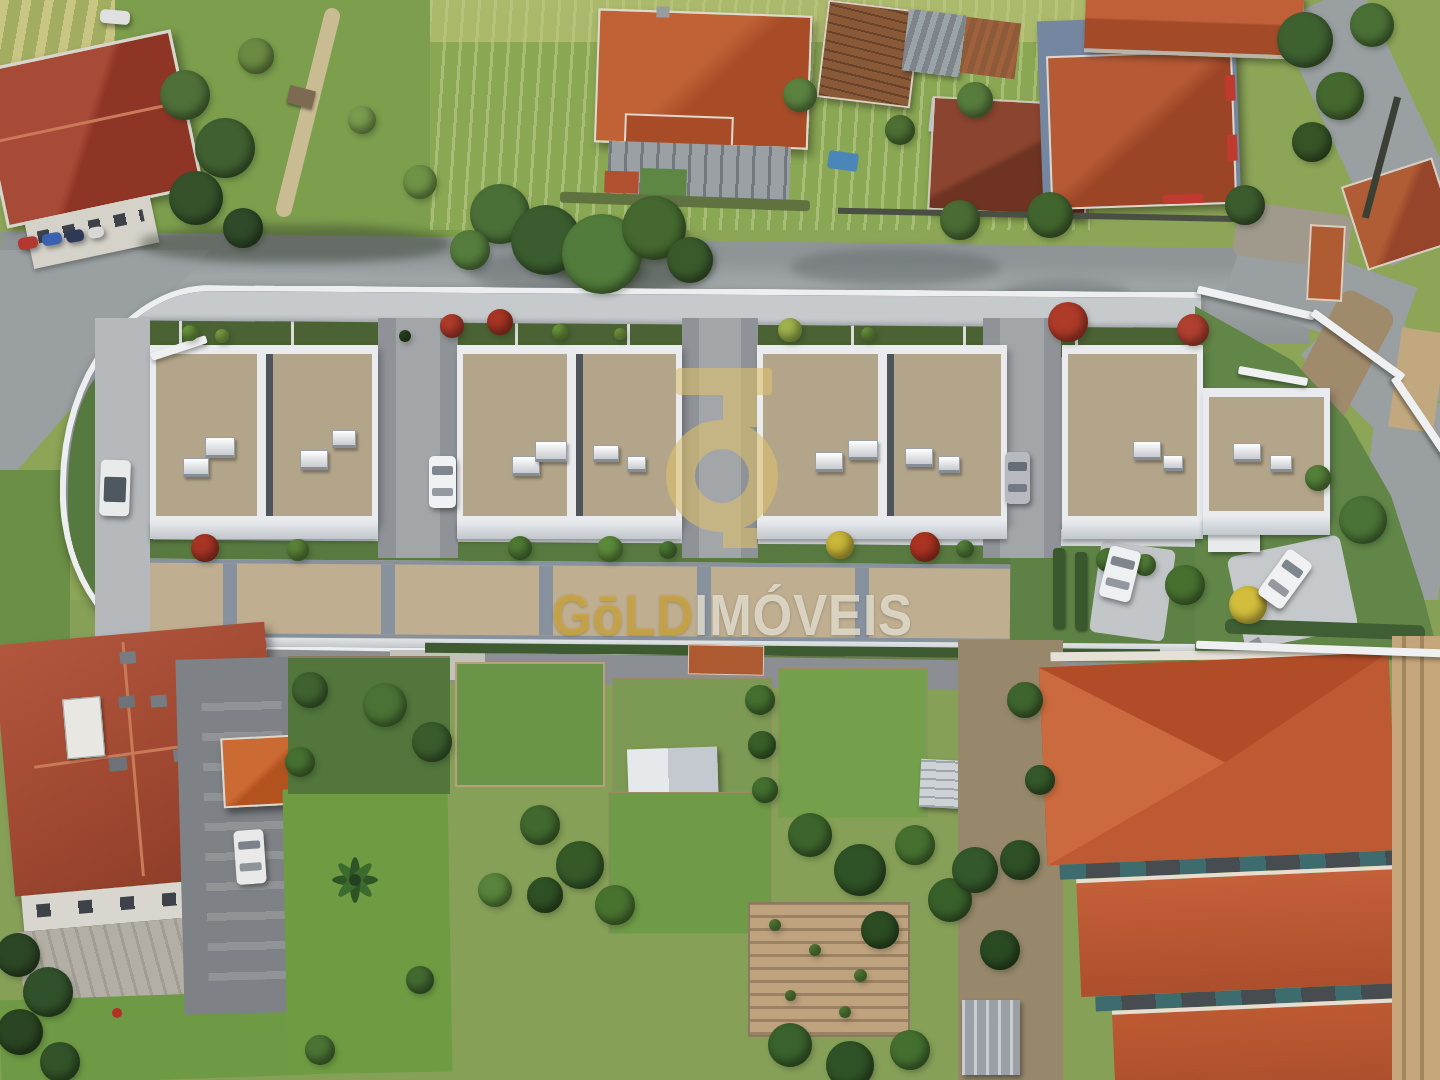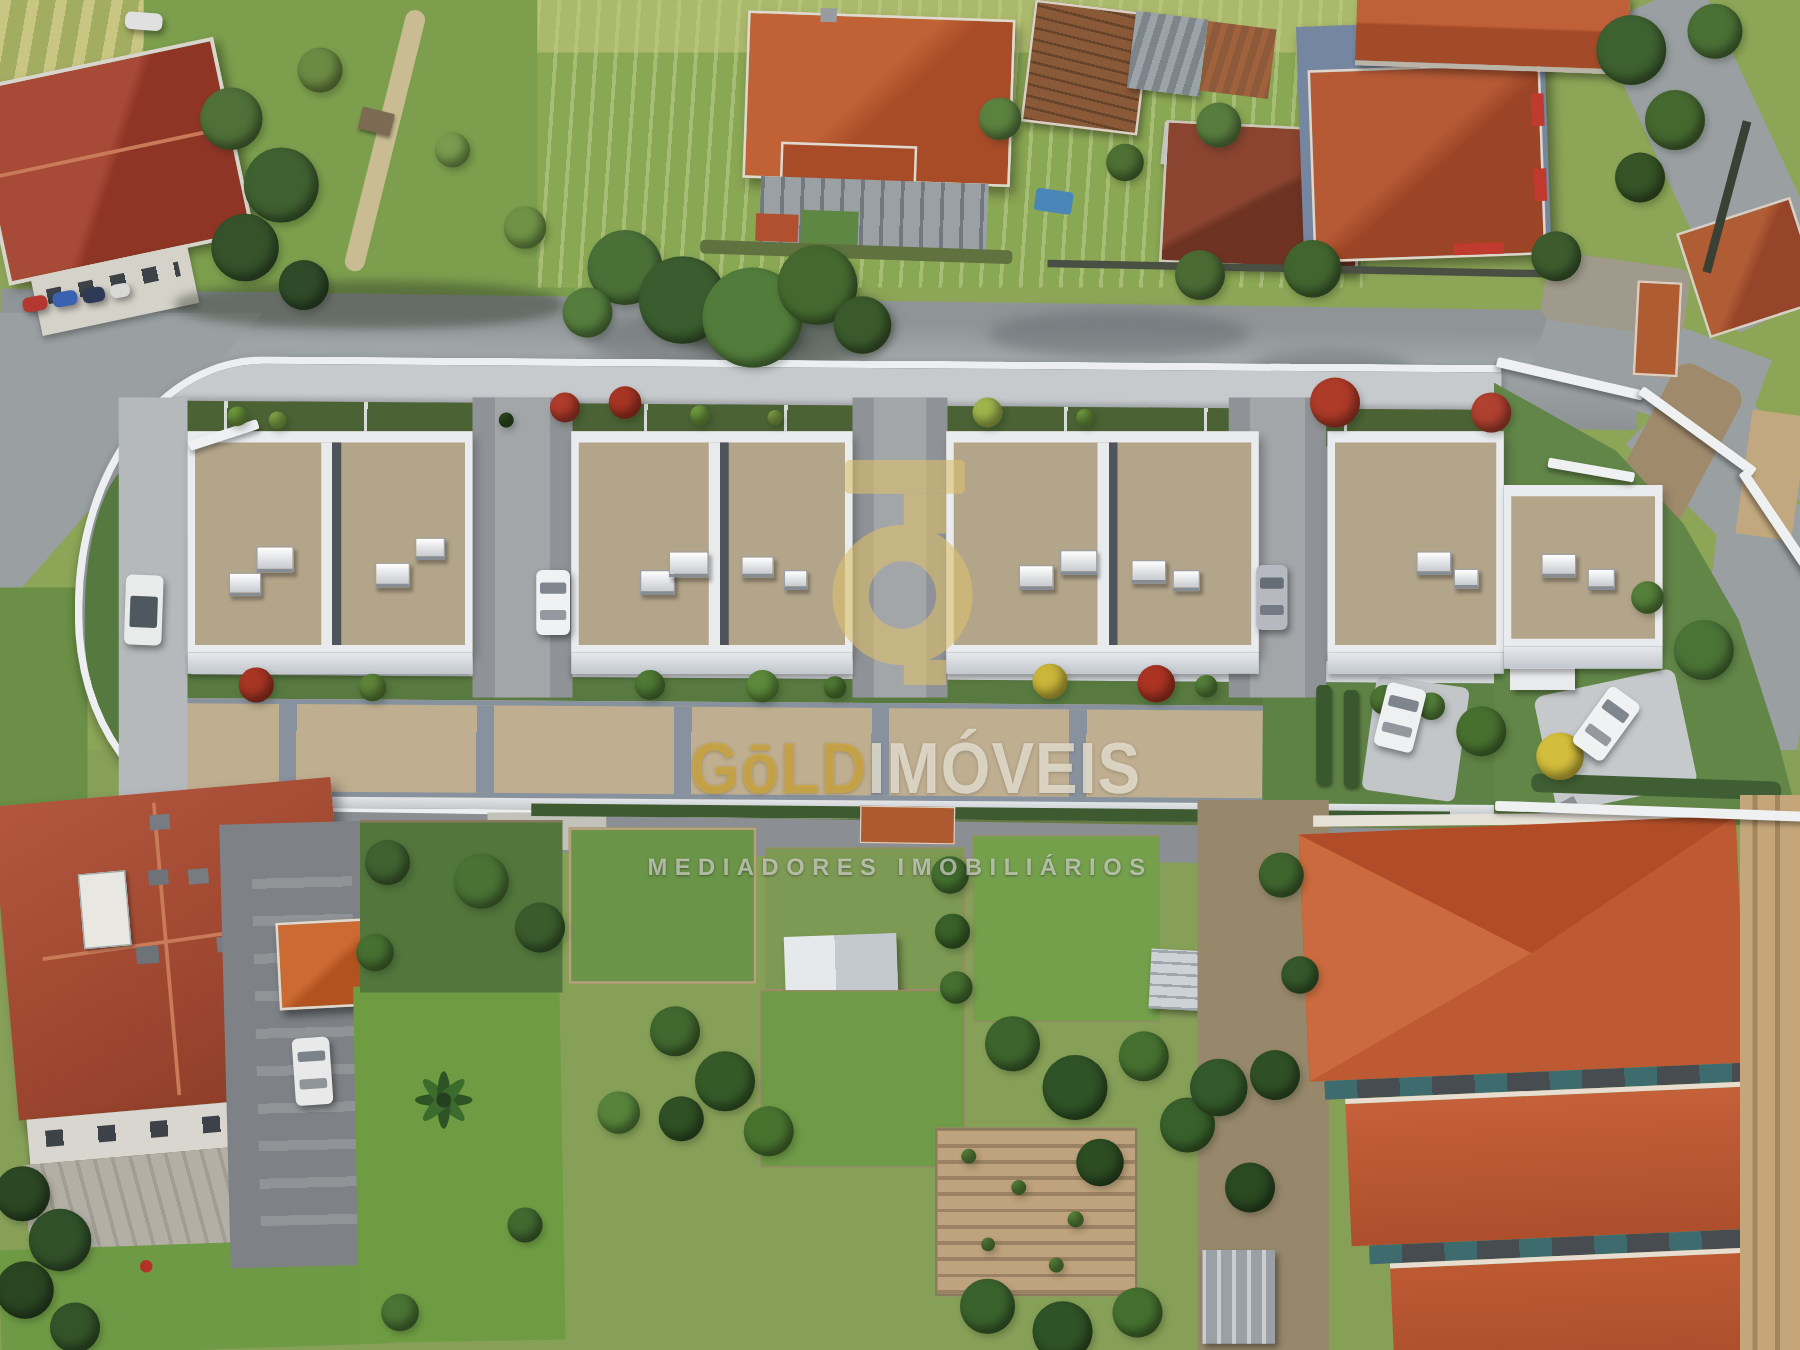--- a/index.html
+++ b/index.html
@@ -352,15 +352,14 @@
 
   <div id="wm-logo">
     <div style="left:36px;top:8px;width:96px;height:27px;border-radius:4px;"></div>
     <div style="left:83px;top:35px;width:34px;height:32px;"></div>
     <div style="left:26px;top:60px;width:112px;height:112px;background:transparent;border:29px solid #dcc06e;border-radius:50%;box-sizing:border-box;"></div>
     <div style="left:83px;top:168px;width:34px;height:20px;"></div>
   </div>
   <div id="wm-text">
     <span class="g" style="color:rgba(206,167,60,.78);">GōLD</span><span class="w" style="color:rgba(234,228,212,.80);">IMÓVEIS</span>
   </div>
-  <div id="wm-tag">MEDIADORES IMOBILIÁRIOS</div>
 
 </div>
 
 </body></html>

